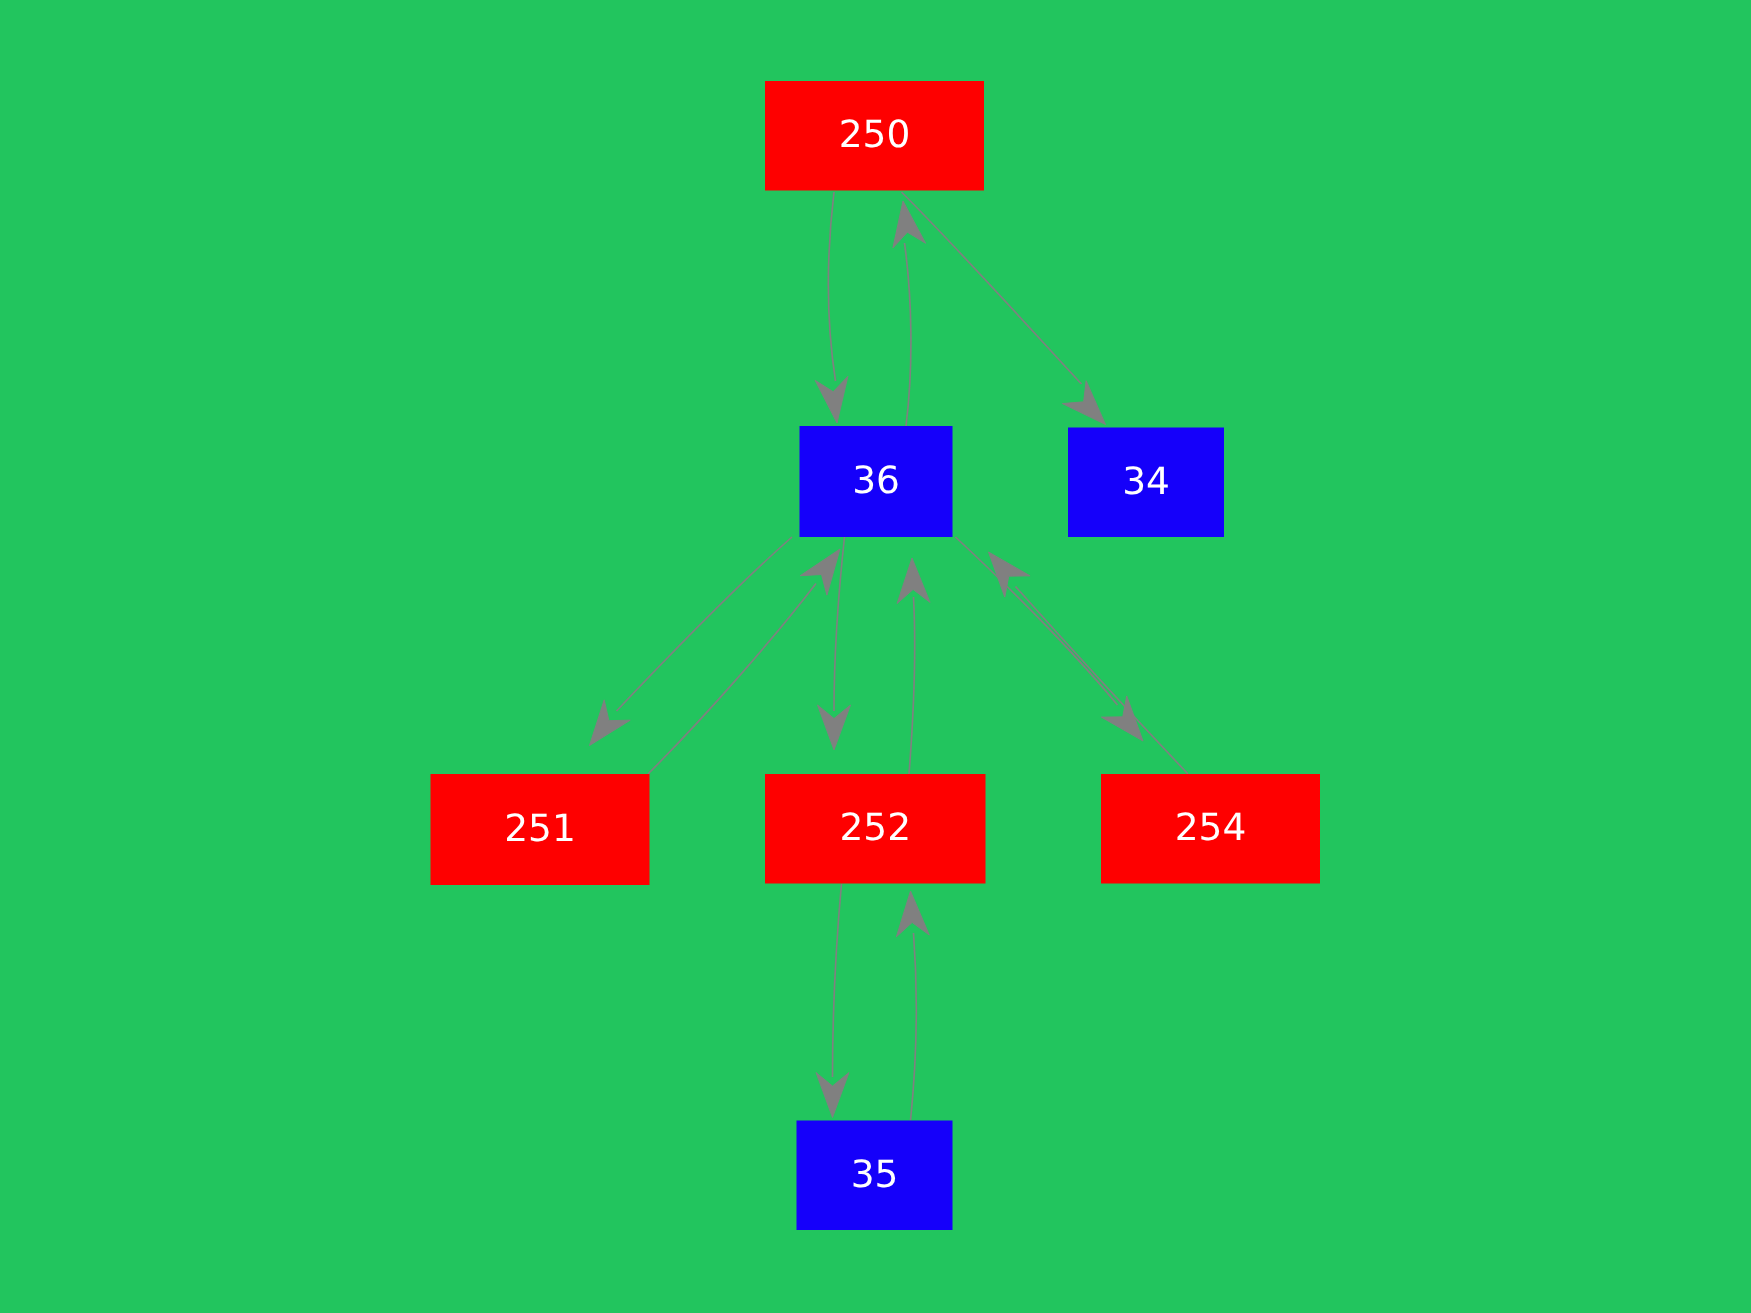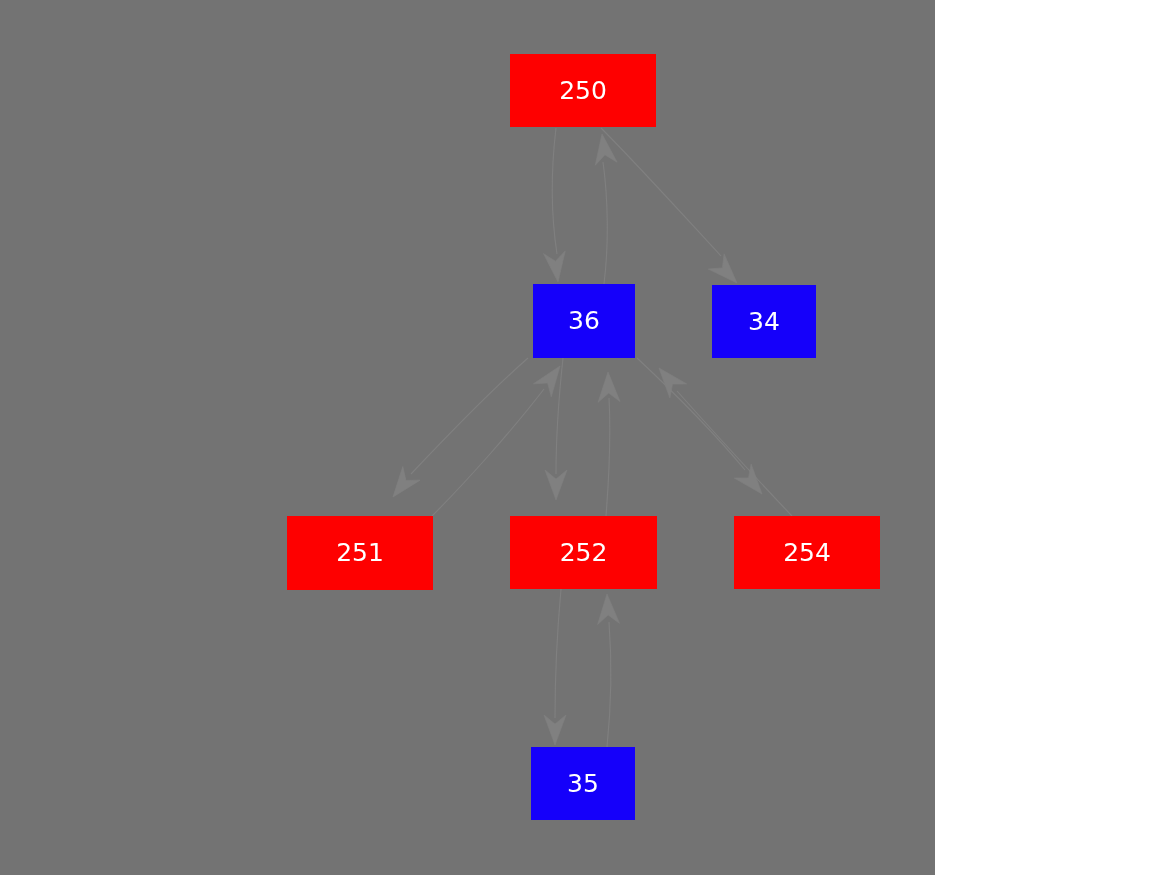--- a/index.html
+++ b/index.html
@@ -8,23 +8,23 @@
     background: #ffffff;
   }
   body {
     width: 1167px;
     height: 875px;
     font-family: "DejaVu Sans", sans-serif;
     overflow: hidden;
   }
   #graph-root {
     position: relative;
-    width: 935px;
+    width: 1167px;
     height: 875px;
-    background: #737373;
+    background: #22c55e;
     text-align: right;
   }
   #graph-svg {
     position: absolute;
     top: 0;
     left: 0;
     width: 1167px;
     height: 875px;
     display: block;
   }

